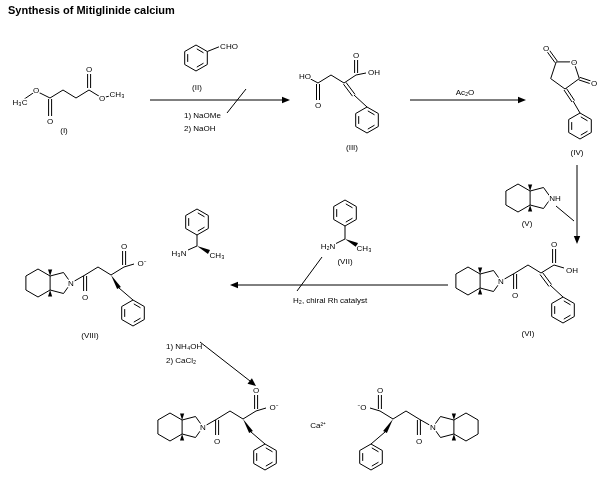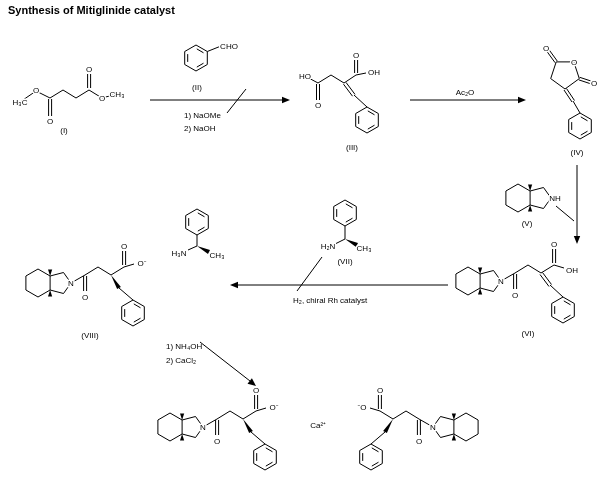--- a/index.html
+++ b/index.html
@@ -12,21 +12,21 @@
   text{font-family:"Liberation Sans",sans-serif;fill:#000;}
   .atom{font-size:8px;text-anchor:middle;paint-order:stroke;stroke:#fff;stroke-width:3px;stroke-linejoin:round;fill:#000;}
   .lbl{font-size:8px;text-anchor:middle;fill:#000;}
   .cond{font-size:8px;fill:#000;}
   .cond-c{font-size:8px;text-anchor:middle;fill:#000;}
 </style>
 </head>
 <body>
 
 <div class="canvas">
-  <div class="title">Synthesis of Mitiglinide catalyst</div>
+  <div class="title">Synthesis of Mitiglinide calcium</div>
 
   <svg width="610" height="490" viewBox="0 0 610 490" xmlns="http://www.w3.org/2000/svg">
     <defs>
       <g id="bz">
         <polygon points="0,-13 -11.3,-6.5 -11.3,6.5 0,13 11.3,6.5 11.3,-6.5" fill="none" stroke="#000" stroke-width="1"></polygon>
         <line x1="0.8" y1="-9.1" x2="7.5" y2="-5.2" stroke="#000" stroke-width="1"></line>
         <line x1="7.5" y1="5.2" x2="0.8" y2="9.1" stroke="#000" stroke-width="1"></line>
         <line x1="-8.3" y1="-3.9" x2="-8.3" y2="3.9" stroke="#000" stroke-width="1"></line>
       </g>
       <g id="bic">

